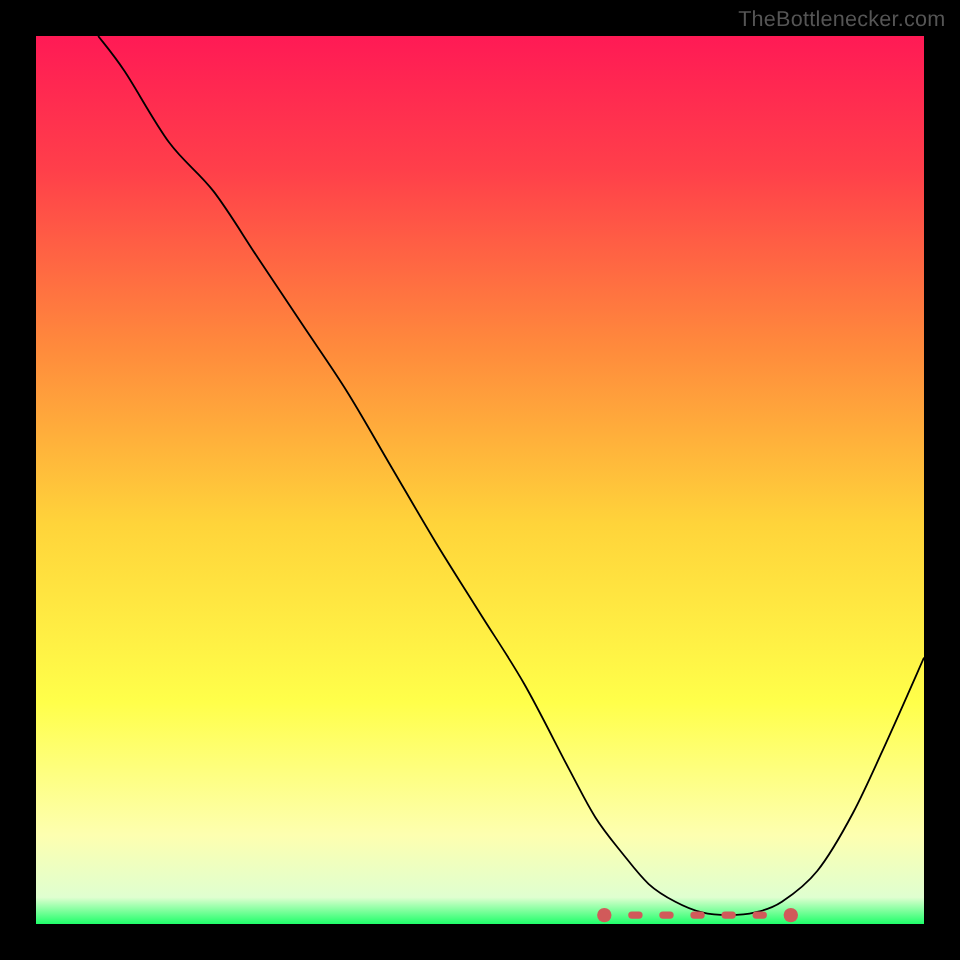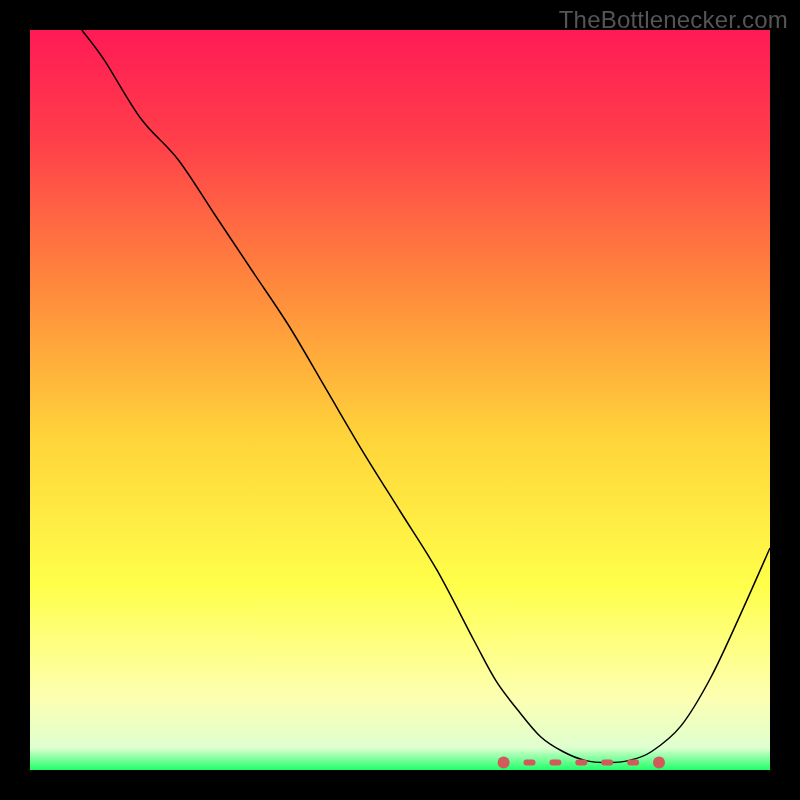--- a/index.html
+++ b/index.html
@@ -8,21 +8,21 @@
     position: relative;
     width: 800px;
     height: 800px;
     background: #000;
   }
   .watermark {
     position: absolute;
     top: 6px;
     right: 12px;
     font-family: Arial, Helvetica, sans-serif;
-    font-size: 24px;
+    font-size: 18px;
     color: #555;
     letter-spacing: 0.2px;
     z-index: 20;
   }
   .plot-area {
     position: absolute;
     left: 30px;
     top: 30px;
     width: 740px;
     height: 740px;

